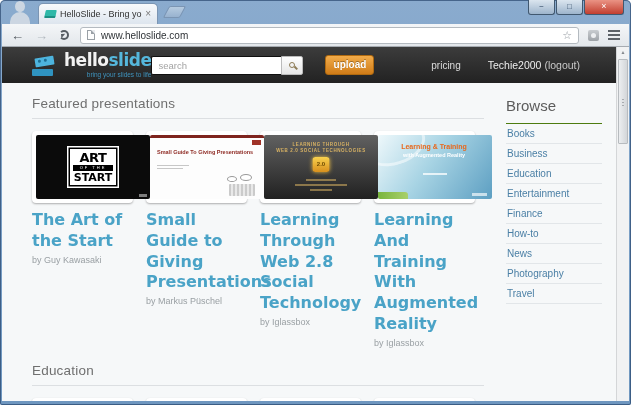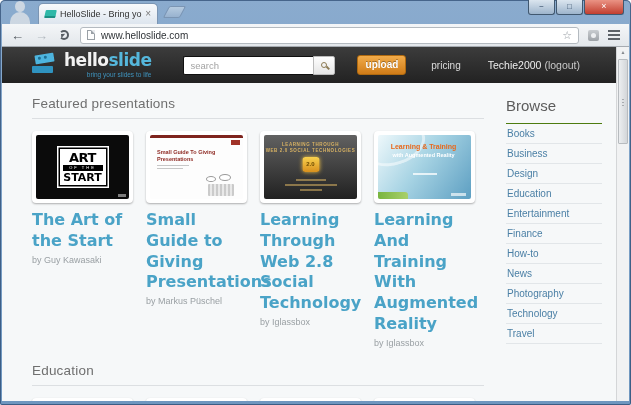--- a/index.html
+++ b/index.html
@@ -58,21 +58,21 @@
   .menu-icon { width:12px; height:10px; border-top:2px solid #5c6268;
     border-bottom:2px solid #5c6268; position:relative; }
   .menu-icon::after { content:""; position:absolute; left:0; right:0; top:2px; height:2px; background:#5c6268; }
 
   
   .viewport { position:absolute; top:47px; left:2px; right:2px; bottom:4px; background:#f6f8f9; overflow:hidden; }
   .page-content { margin-right:13px; height:100%; }
 
   
   .site-header { height:36px; background:linear-gradient(#3c3c3c,#222); display:flex; align-items:center; padding:0 10px 0 30px; }
-  .logo { display:flex; align-items:flex-start; margin-right:32px; }
+  .logo { display:flex; align-items:center; }
   .logo-icon { width:24px; height:19px; position:relative; margin:2px 8px 0 0; flex:none; }
   .logo-icon .slide-top { position:absolute; top:0; left:3px; width:19px; height:9px; background:#4db4de;
     transform:rotate(-9deg); border-radius:1px; }
   .logo-icon .slide-top::after { content:""; position:absolute; left:3px; top:2px; width:3px; height:3px;
     background:#1e6f94; border-radius:50%; box-shadow:6px 0 0 #1e6f94; }
   .logo-icon .slide-bottom { position:absolute; bottom:0; left:0; width:21px; height:7px; background:#2f93c0; border-radius:1px; }
   .logo-text .line1 { font-family:"DejaVu Sans",sans-serif; font-size:17px; font-weight:bold; line-height:1; letter-spacing:-.5px; }
   .logo-hello { color:#f2f2f2; } .logo-slide { color:#55b7dc; }
   .logo-tagline { font-size:6.5px; color:#3f93bd; text-align:right; margin-top:2px; }
 
@@ -98,21 +98,21 @@
 
   
   .page { display:flex; padding:13px 14px 0 30px; }
   .main { width:452px; flex:none; }
   .section-heading { font-size:13.5px; font-weight:normal; color:#6f6f6f; letter-spacing:.2px;
     margin:0 0 12px; padding-bottom:7px; border-bottom:1px solid #dcdfe2; }
   .card-row { display:flex; gap:13px; margin-bottom:15px; }
   .card { width:101px; flex:none; }
   .thumb { width:101px; height:72px; background:#fff; border-radius:4px; padding:4px;
     box-shadow:0 1px 2px rgba(0,0,0,.3); cursor:pointer; }
-  .thumb-inner { position:relative; width:93px; height:64px; overflow:hidden; border-radius:2px; }
+  .thumb-inner { position:relative; width:114px; height:64px; overflow:hidden; border-radius:2px; }
   .card-title { margin:7px 0 3px; font-family:"DejaVu Sans",sans-serif; font-size:16px; font-weight:bold;
     color:#4aa3c7; line-height:1.3; cursor:pointer; }
   .card-author { font-size:9px; color:#9aa0a4; }
   .deco { position:absolute; }
 
   
   .t-art { background:#0b0b0b; display:flex; align-items:center; justify-content:center; }
   .art-box { background:#fff; box-shadow:0 0 0 1.5px #000, 0 0 0 3px #fff; padding:2px 3px; text-align:center; width:46px; }
   .art-l0 { display:block; font-size:13px; font-weight:bold; color:#000; line-height:1; letter-spacing:-.5px; font-family:"DejaVu Sans",sans-serif; }
   .art-l1 { display:block; background:#000; color:#fff; font-size:4px; letter-spacing:2px; line-height:1.6; margin:1px 0; }
@@ -404,28 +404,26 @@
 
   </div>
 </div>
   </section>
 </div>
         <div class="sidebar">
           <h2 class="sidebar-heading">Browse</h2>
           <ul class="sidebar-list">
               <li class="sidebar-item">Books</li>
               <li class="sidebar-item">Business</li>
-              <li class="sidebar-item">Design</li>
               <li class="sidebar-item">Education</li>
               <li class="sidebar-item">Entertainment</li>
               <li class="sidebar-item">Finance</li>
               <li class="sidebar-item">How-to</li>
               <li class="sidebar-item">News</li>
               <li class="sidebar-item">Photography</li>
-              <li class="sidebar-item">Technology</li>
               <li class="sidebar-item">Travel</li>
             </ul>
         </div>
       </div>
     </div>
 
     <div class="page-scrollbar">
       <div class="sb-up">▲</div>
       <div class="sb-thumb"></div>
     </div>

